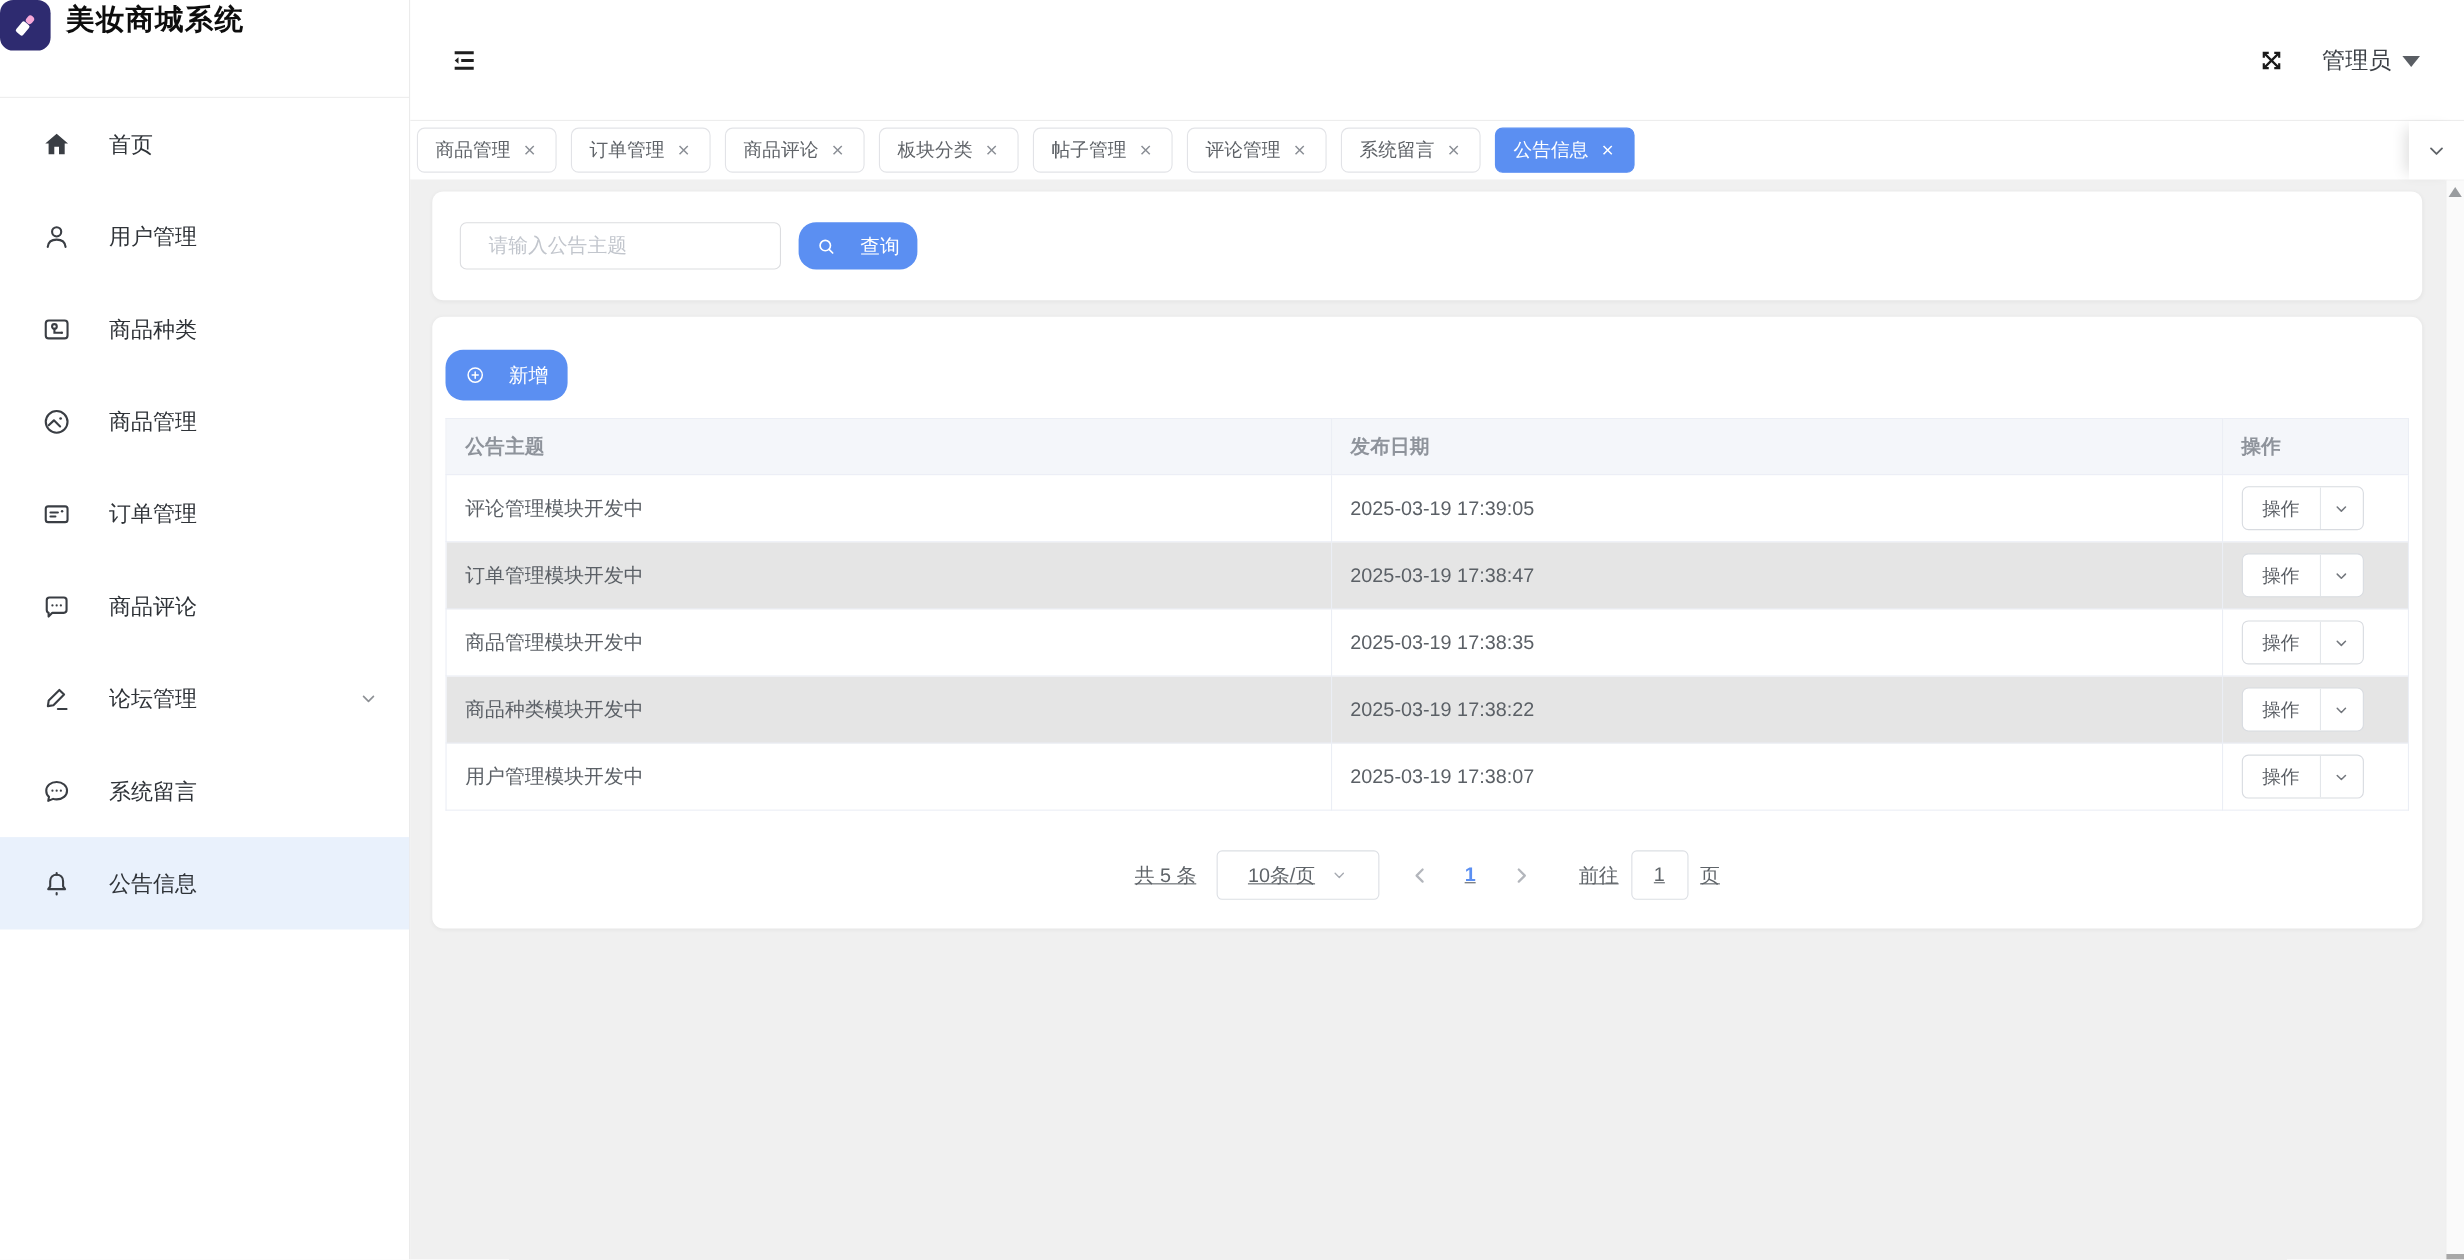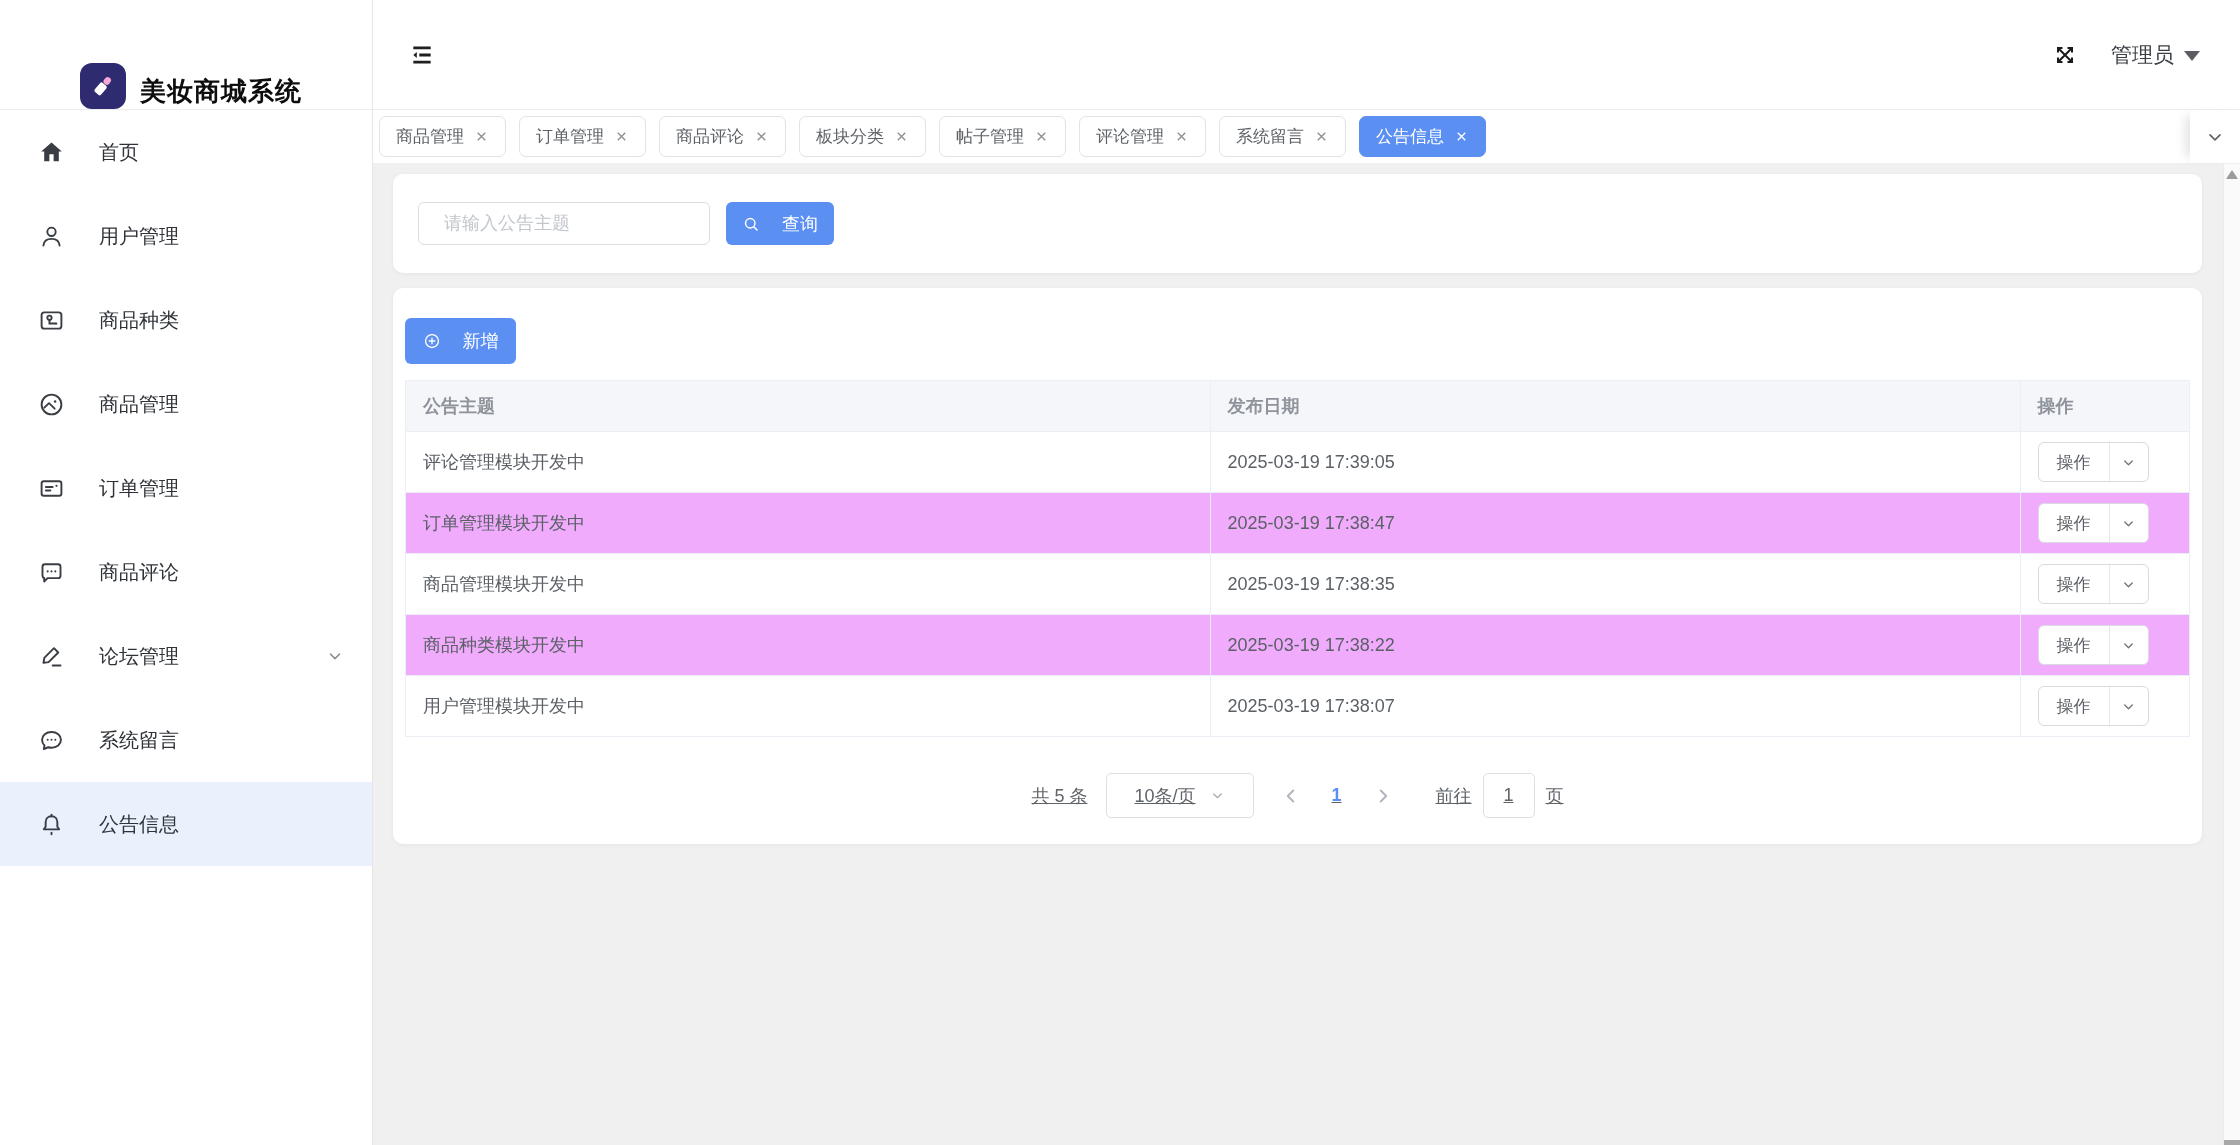--- a/index.html
+++ b/index.html
@@ -3,21 +3,21 @@
 <meta charset="utf-8">
 <style>
   * { margin:0; padding:0; box-sizing:border-box; }
   html,body { width:2240px; height:1145px; overflow:hidden;
     font-family:"Liberation Sans","DejaVu Sans",sans-serif; background:#fff; }
   body { position:relative; display:flex; }
 
   
   .sidebar { width:373px; height:1145px; background:#fff; border-right:1px solid #e6e6e6;
     flex:0 0 373px; display:flex; flex-direction:column; }
-  .logo { height:110px; display:flex; align-items:flex-end; padding-left:80px; gap:14px;
+  .logo { height:89px; display:flex; align-items:flex-start; gap:14px;
     border-bottom:1px solid #ededed; }
   .logo-badge { width:46px; height:46px; border-radius:12px; background:#2e2b70;
     display:flex; align-items:center; justify-content:center; }
   .logo-title { font-size:26px; font-weight:bold; color:#0d0d0d; letter-spacing:1px; }
   .menu { flex:1; }
   .menu-item { height:84px; display:flex; align-items:center; padding:0 28px 0 38px;
     gap:34px; font-size:20px; color:#2f3338; cursor:pointer; position:relative; }
   .menu-item.active { background:#e9f1fc; }
   .menu-item .mi-icon { width:27px; height:27px; color:#3a3e44; flex:0 0 27px; }
   .menu-item .mi-label { flex:1; }
@@ -52,36 +52,36 @@
 
   
   .content { flex:1; background:#f0f0f0; padding:11px 38px 0 20px; overflow:hidden; }
   .card { background:#fff; border-radius:10px; box-shadow:0 1px 4px rgba(0,0,0,0.05); }
   .search-card { height:99px; padding:28px 25px; display:flex; align-items:center;
     gap:16px; margin-bottom:15px; }
   .search-input { width:292px; height:43px; border:1px solid #dcdde0; border-radius:6px;
     padding:0 25px; font-size:18px; color:#303133; background:#fff; outline:none;
     font-family:"Liberation Sans","DejaVu Sans",sans-serif; }
   .search-input::placeholder { color:#c2c6cd; }
-  .btn-primary { background:#5b8ff2; color:#fff; border:none; border-radius:6px;
+  .btn-primary { background:#5b8ff2; color:#fff; border:none; border-radius:16px;
     font-size:18px; display:inline-flex; align-items:center; justify-content:center;
     gap:22px; cursor:pointer; font-family:inherit; }
   .search-btn { width:108px; height:43px; }
   .btn-icon { width:18px; height:18px; }
 
   .table-card { padding:30px 12px 26px; }
   .add-btn { width:111px; height:46px; }
 
   table.data-table { width:100%; border-collapse:collapse; margin-top:16px; table-layout:fixed; }
   .data-table th, .data-table td { border:1px solid #ebeef5; text-align:left;
     padding:0 17px; font-weight:normal; }
   .data-table th { height:51px; background:#f4f6fa; color:#8e939b; font-size:18px;
     font-weight:bold; }
   .data-table td { height:61px; color:#5b6066; font-size:18px; background:#fff; }
-  .data-table tr.striped td { background:#f0abfc; }
+  .data-table tr.striped td { background:#e5e5e5; }
   .col-subject { width:45.1%; } .col-date { width:45.4%; }
 
   .op-btn { height:40px; display:inline-flex; align-items:center; background:#fff;
     border:1px solid #d8dbe0; border-radius:6px; overflow:hidden; cursor:pointer; }
   .op-main { padding:0 18px; font-size:17px; color:#5a5e64; height:100%;
     display:flex; align-items:center; }
   .op-divider { width:1px; align-self:stretch; background:#e3e6ea; }
   .op-caret { width:38px; height:100%; display:flex; align-items:center; justify-content:center; }
   .op-caret .ci { width:15px; height:15px; color:#73777d; }
 

